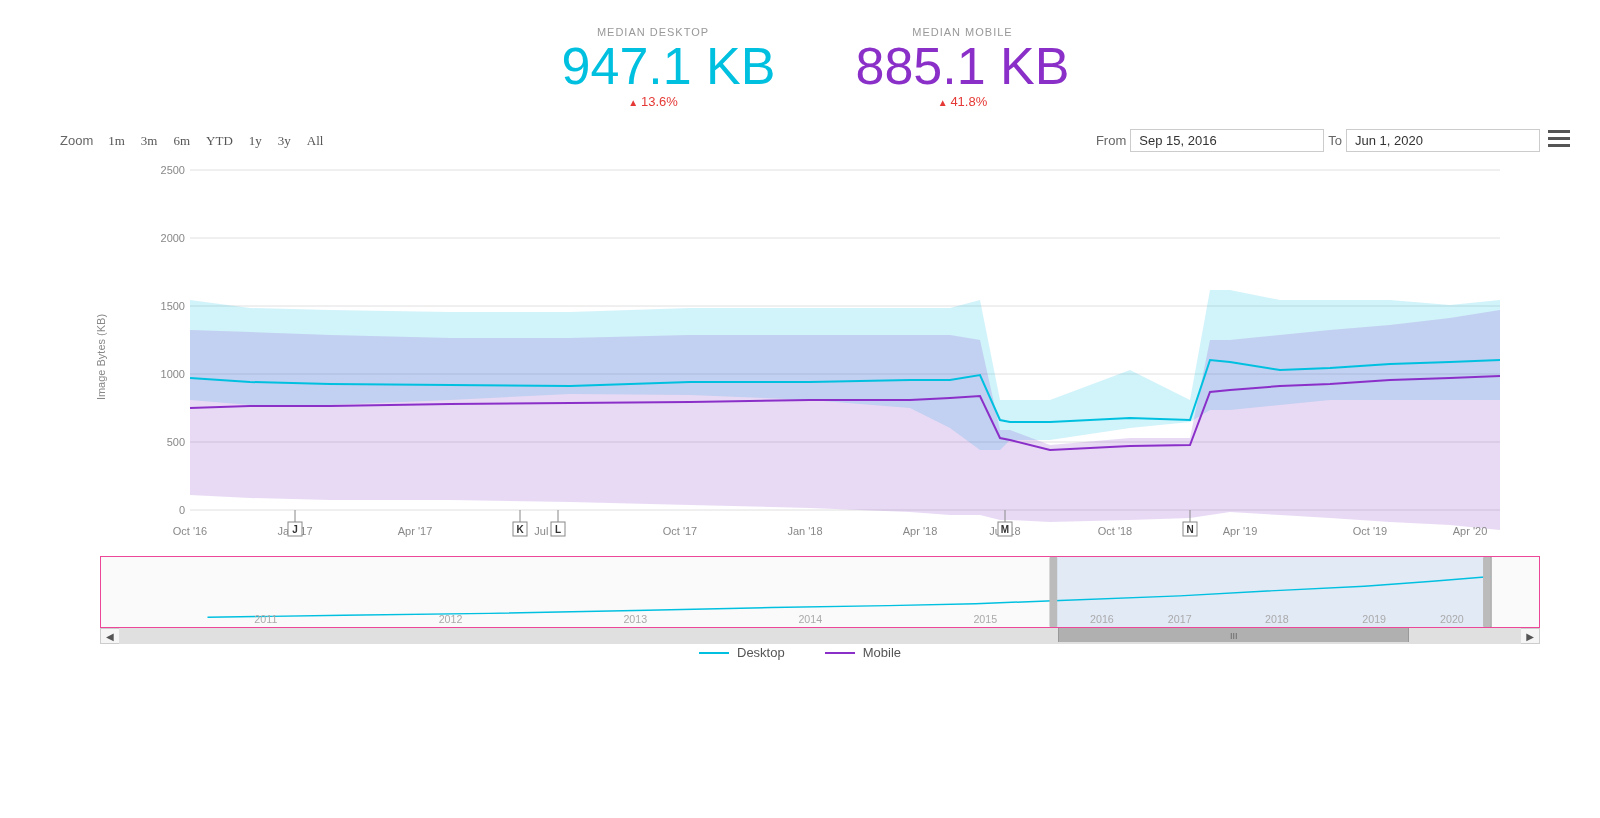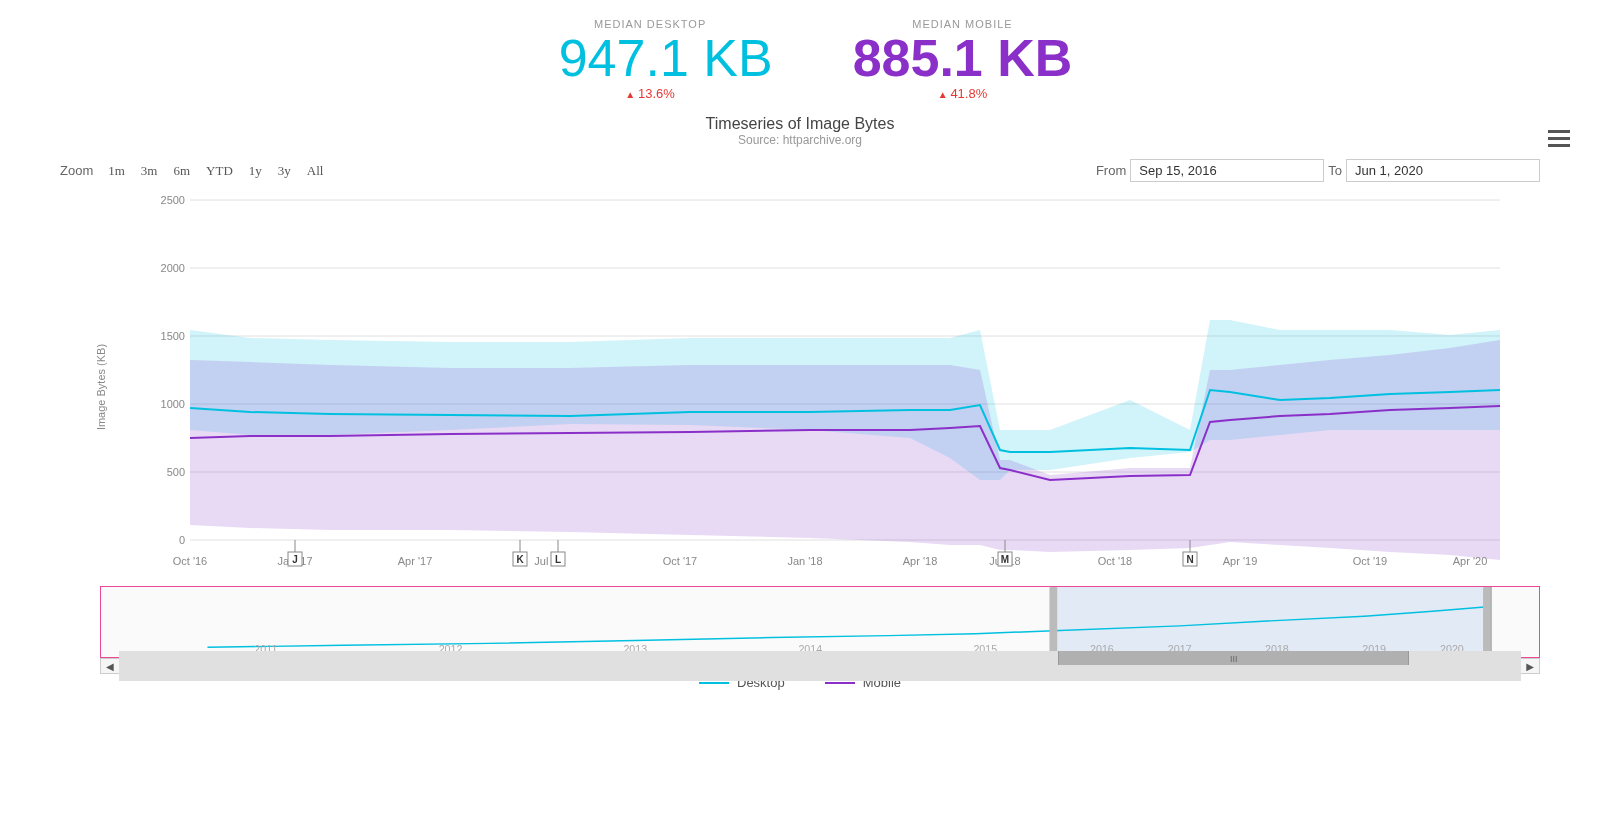--- a/index.html
+++ b/index.html
@@ -3,23 +3,23 @@
   <meta charset="utf-8">
   <style>
     * { margin: 0; padding: 0; box-sizing: border-box; }
     body { background: #fff; font-family: Arial, sans-serif; width: 1600px; height: 818px; overflow: hidden; }
 
     .page-wrapper { width: 1600px; height: 818px; position: relative; }
 
     
     .stats-header { display: flex; justify-content: center; gap: 80px; padding: 18px 0 8px; }
     .stat-block { text-align: center; }
-    .stat-label { font-size: 11px; color: #999; letter-spacing: 1px; text-transform: uppercase; margin-bottom: 2px; }
+    .stat-label { font-size: 11px; color: #999; letter-spacing: 1px; text-transform: uppercase; margin-bottom: 2px; margin-top: 8px; }
     .stat-value-desktop { font-size: 52px; color: #00c0e0; font-weight: 300; line-height: 1; margin-left: 31px; }
-    .stat-value-mobile { font-size: 52px; color: #8b2fc9; font-weight: 700; line-height: 1; }
+    .stat-value-mobile { font-size: 52px; color: #8b2fc9; font-weight: 400; line-height: 1; }
     .stat-change { font-size: 13px; color: #e53935; margin-top: 2px; }
     .stat-change::before { content: '▲ '; font-size: 10px; }
 
     
     .chart-title-section { text-align: center; margin: 6px 0 2px; }
     .chart-title { font-size: 16px; color: #444; }
     .chart-source { font-size: 12px; color: #999; }
 
     
     .menu-icon { position: absolute; right: 30px; top: 130px; cursor: pointer; display: flex; flex-direction: column; gap: 4px; }
@@ -52,24 +52,20 @@
       <div class="stat-value-desktop">947.1 KB</div>
       <div class="stat-change">13.6%</div>
     </div>
     <div class="stat-block">
       <div class="stat-label">MEDIAN MOBILE</div>
       <div class="stat-value-mobile">885.1 KB</div>
       <div class="stat-change">41.8%</div>
     </div>
   </div>
 
-  <div class="chart-title-section">
-    <div class="chart-title">Timeseries of Image Bytes</div>
-    <div class="chart-source">Source: httparchive.org</div>
-  </div>
 
   <div class="menu-icon">
     <span></span>
       <span></span>
       <span></span>
   </div>
 
   <div class="zoom-section">
     <span class="zoom-label">Zoom</span>
     <button class="zoom-btn">1m</button>
@@ -170,21 +166,21 @@
       <text x="980" y="68" text-anchor="middle" font-size="11" fill="#aaa">2016</text>
       <text x="1060" y="68" text-anchor="middle" font-size="11" fill="#aaa">2017</text>
       <text x="1160" y="68" text-anchor="middle" font-size="11" fill="#aaa">2018</text>
       <text x="1260" y="68" text-anchor="middle" font-size="11" fill="#aaa">2019</text>
       <text x="1340" y="68" text-anchor="middle" font-size="11" fill="#aaa">2020</text>
     </svg>
   </div>
 
   <div style="display:flex; align-items:center; margin: 0 60px 0 100px; height:16px; border:1px solid #ccc; background:#f5f5f5;">
     <span style="font-size:10px; color:#555; padding: 0 5px; cursor:pointer;">◀</span>
-    <div style="flex:1; height:30px; background:#e0e0e0; position:relative;">
+    <div style="flex:1; height:16px; background:#e0e0e0; position:relative;">
       <div style="position:absolute; left:67%; width:25%; height:14px; background:#b0b0b0; border-left:1px solid #999; border-right:1px solid #999;">
         <span style="position:absolute; bottom:1px; left:50%; transform:translateX(-50%); font-size:9px; color:#666;">III</span>
       </div>
     </div>
     <span style="font-size:10px; color:#555; padding: 0 5px; cursor:pointer;">▶</span>
   </div>
 
   <div class="legend" style="margin-top:1px;">
     <div class="legend-item">
       <div class="legend-line legend-line-desktop"></div>

